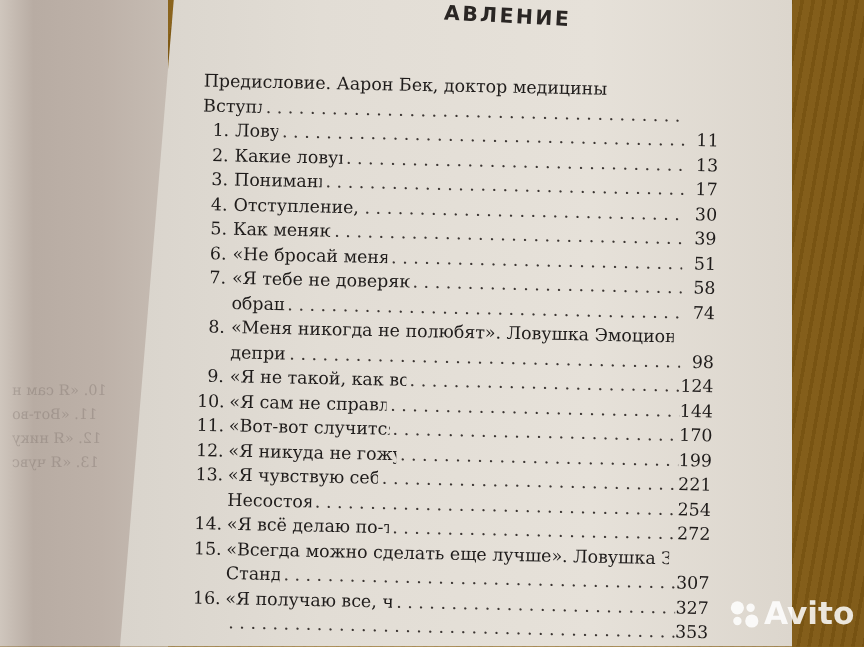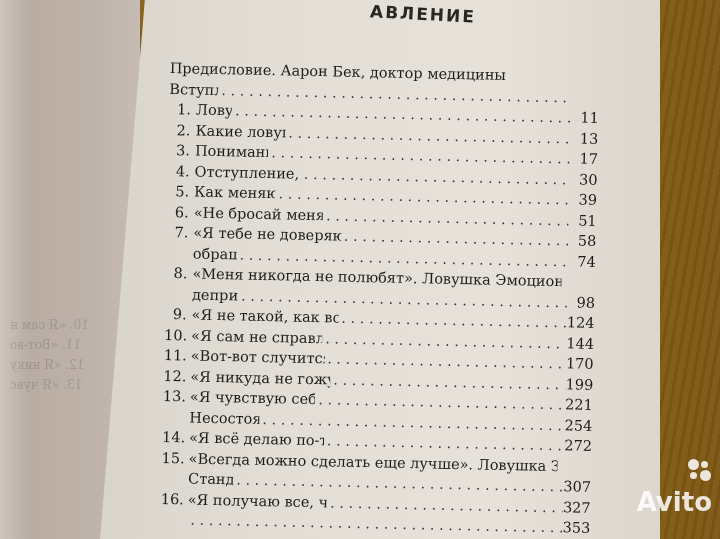--- a/index.html
+++ b/index.html
@@ -39,22 +39,22 @@
     }
     .row { display: flex; align-items: baseline; white-space: nowrap; }
     .row .num { min-width: 22px; text-align: right; padding-right: 5px; }
     .row .title { flex: 0 1 auto; overflow: hidden; }
     .row .dots { flex: 1 1 auto; overflow: hidden; letter-spacing: 3px; color: #3a3431; padding: 0 3px; }
     .row .dots::before { content: ". . . . . . . . . . . . . . . . . . . . . . . . . . . . . . . . . . . . . . . . . . . . . . . . . . . . . . . . . . . . . . . . . . . . . ."; letter-spacing: 0; }
     .row .page-no { min-width: 28px; text-align: right; }
     .row.cont .title { padding-left: 27px; }
     .row.nodots .dots::before { content: ""; }
     .watermark {
-      position: absolute; right: 8px; bottom: 22px; display: flex; align-items: flex-end; gap: 4px;
-      color: rgba(255,255,255,0.85); font-family: "DejaVu Sans", sans-serif; font-size: 26px; font-weight: bold; flex-direction: column;
+      position: absolute; right: 8px; bottom: 12px; display: flex; align-items: center; gap: 4px;
+      color: rgba(255,255,255,0.85); font-family: "DejaVu Sans", sans-serif; font-size: 26px; font-weight: bold;
     }
     .watermark .dots-logo { position: relative; width: 26px; height: 26px; }
     .watermark .dots-logo span { position: absolute; border-radius: 50%; background: rgba(255,255,255,0.85); }
   </style>
 </head>
 <body>
 
 <div class="wood"></div>
 
 <div class="left-page">

